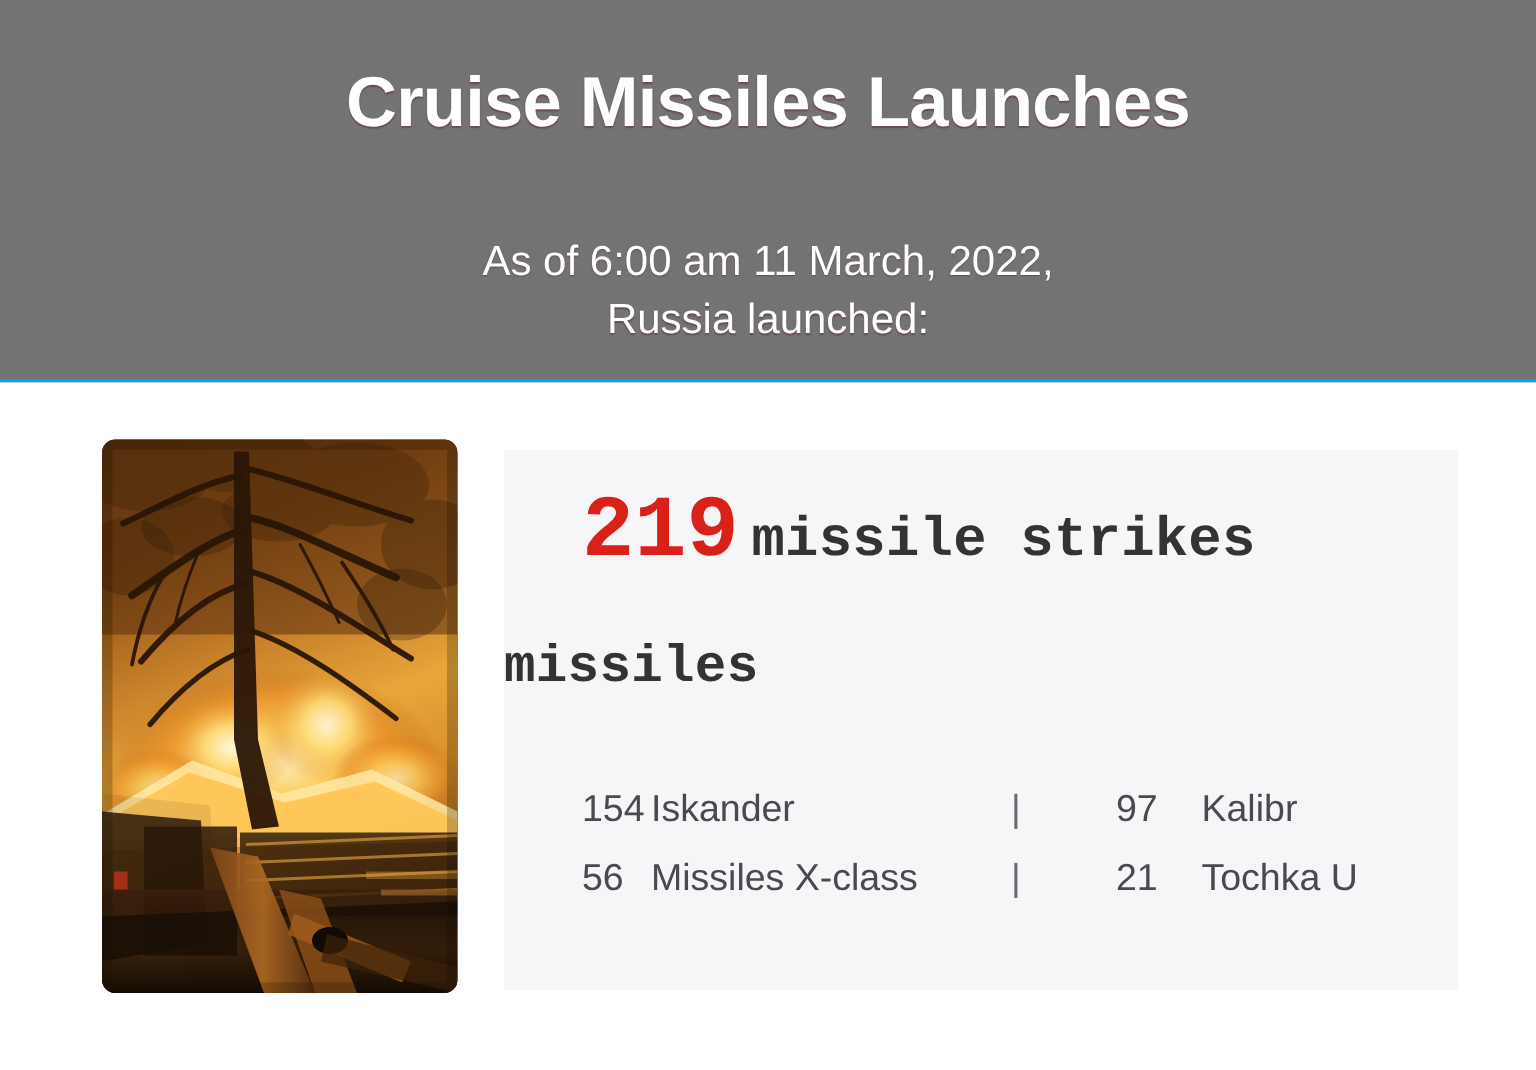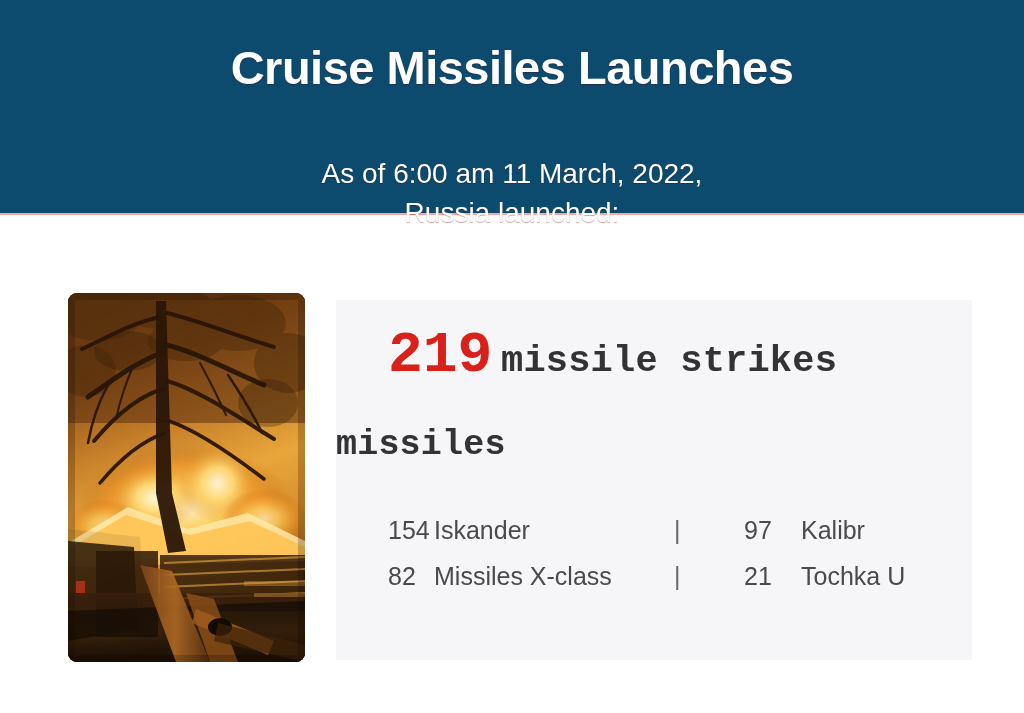--- a/index.html
+++ b/index.html
@@ -14,23 +14,23 @@
     overflow: hidden;
     position: relative;
   }
 
   
   .header {
     position: absolute;
     left: 0;
     top: 0;
     width: 1024px;
-    height: 215px;
-    background: #0c4a6e;
-    border-bottom: 2px solid #fca5a5;
+    height: 255px;
+    background: #737373;
+    border-bottom: 2px solid #0ea5e9;
     box-sizing: border-box;
     text-align: center;
   }
   .header-title {
     margin: 0;
     padding-top: 42px;
     color: #ffffff;
     font-size: 47px;
     font-weight: bold;
     letter-spacing: -0.5px;
@@ -132,21 +132,21 @@
 
   
   .breakdown {
     position: absolute;
     left: 52px;
     top: 216px;
     width: 560px;
   }
   .breakdown-row {
     display: flex;
-    align-items: flex-start;
+    align-items: center;
     height: 46px;
     color: #4a4a4e;
     font-size: 25px;
     font-weight: normal;
   }
   .bd-qty-a {
     width: 46px;
     text-align: left;
   }
   .bd-name-a {
@@ -303,21 +303,21 @@
 
       <div class="breakdown-row">
         <span class="bd-qty-a">154</span>
         <span class="bd-name-a">Iskander</span>
         <span class="bd-sep">|</span>
         <span class="bd-qty-b">97</span>
         <span class="bd-name-b">Kalibr</span>
       </div>
 
       <div class="breakdown-row">
-        <span class="bd-qty-a">82</span>
+        <span class="bd-qty-a">56</span>
         <span class="bd-name-a">Missiles X-class</span>
         <span class="bd-sep">|</span>
         <span class="bd-qty-b">21</span>
         <span class="bd-name-b">Tochka U</span>
       </div>
 
     </div>
   </div>
 </div>
 

